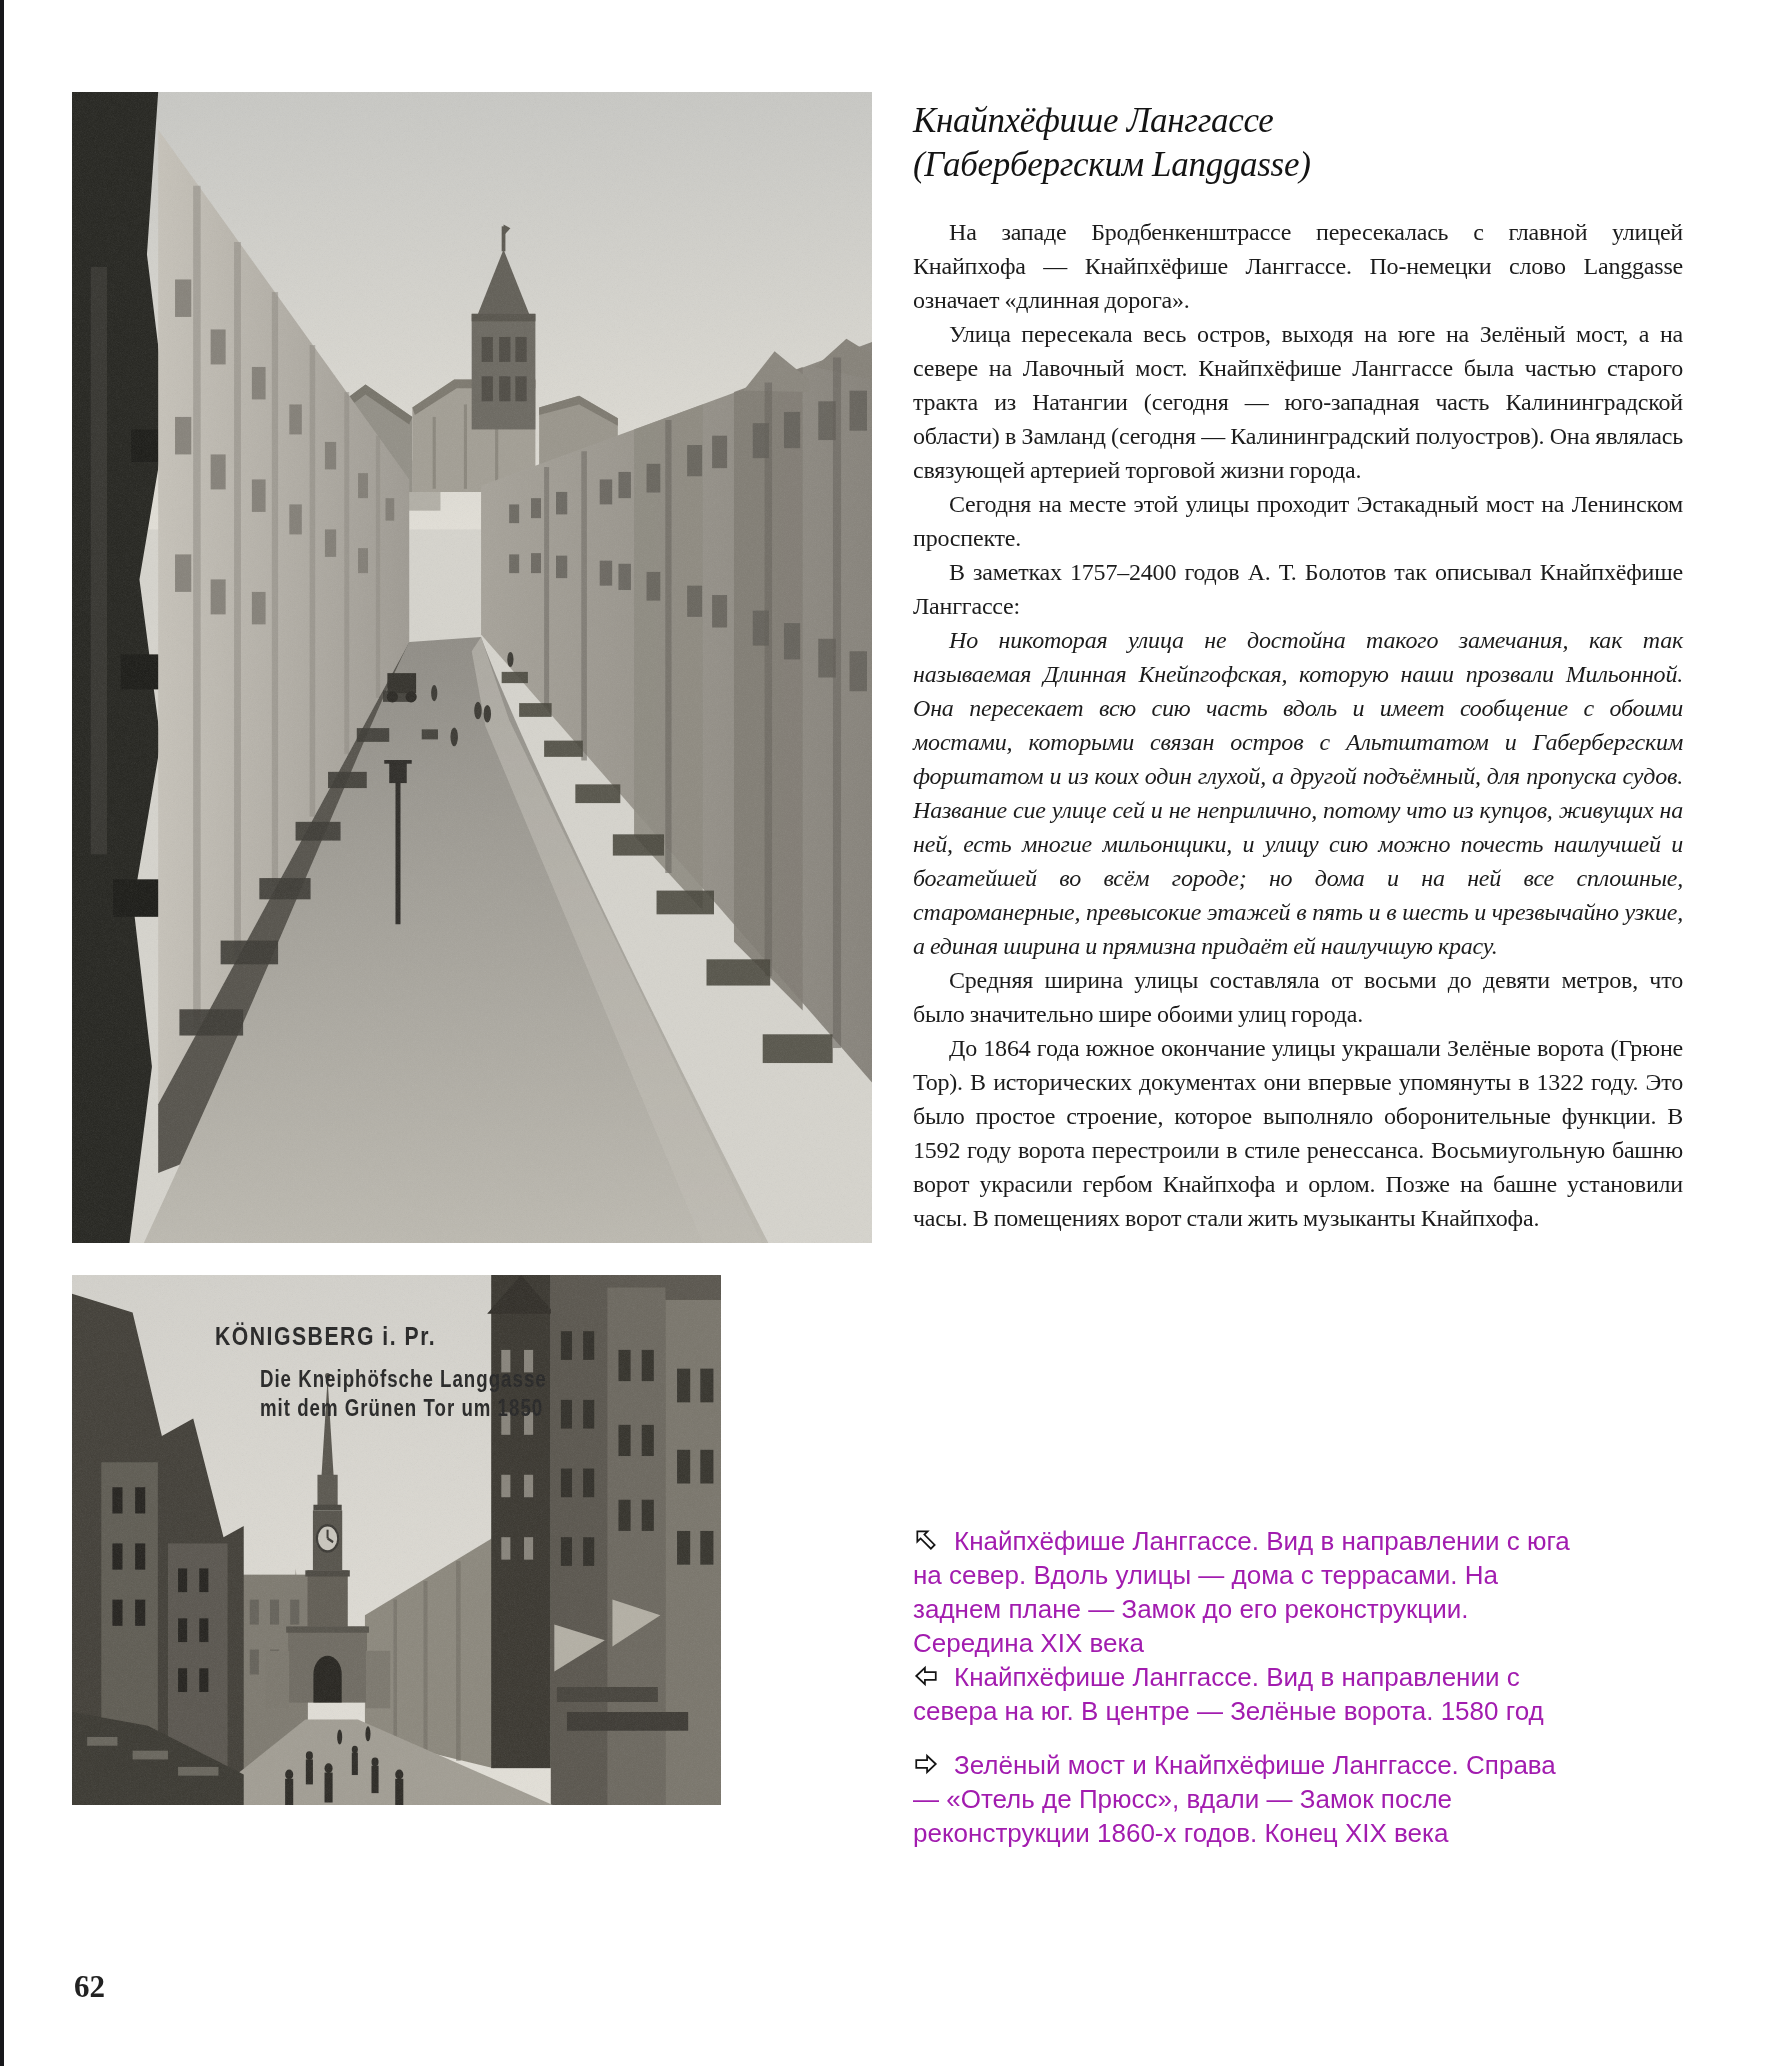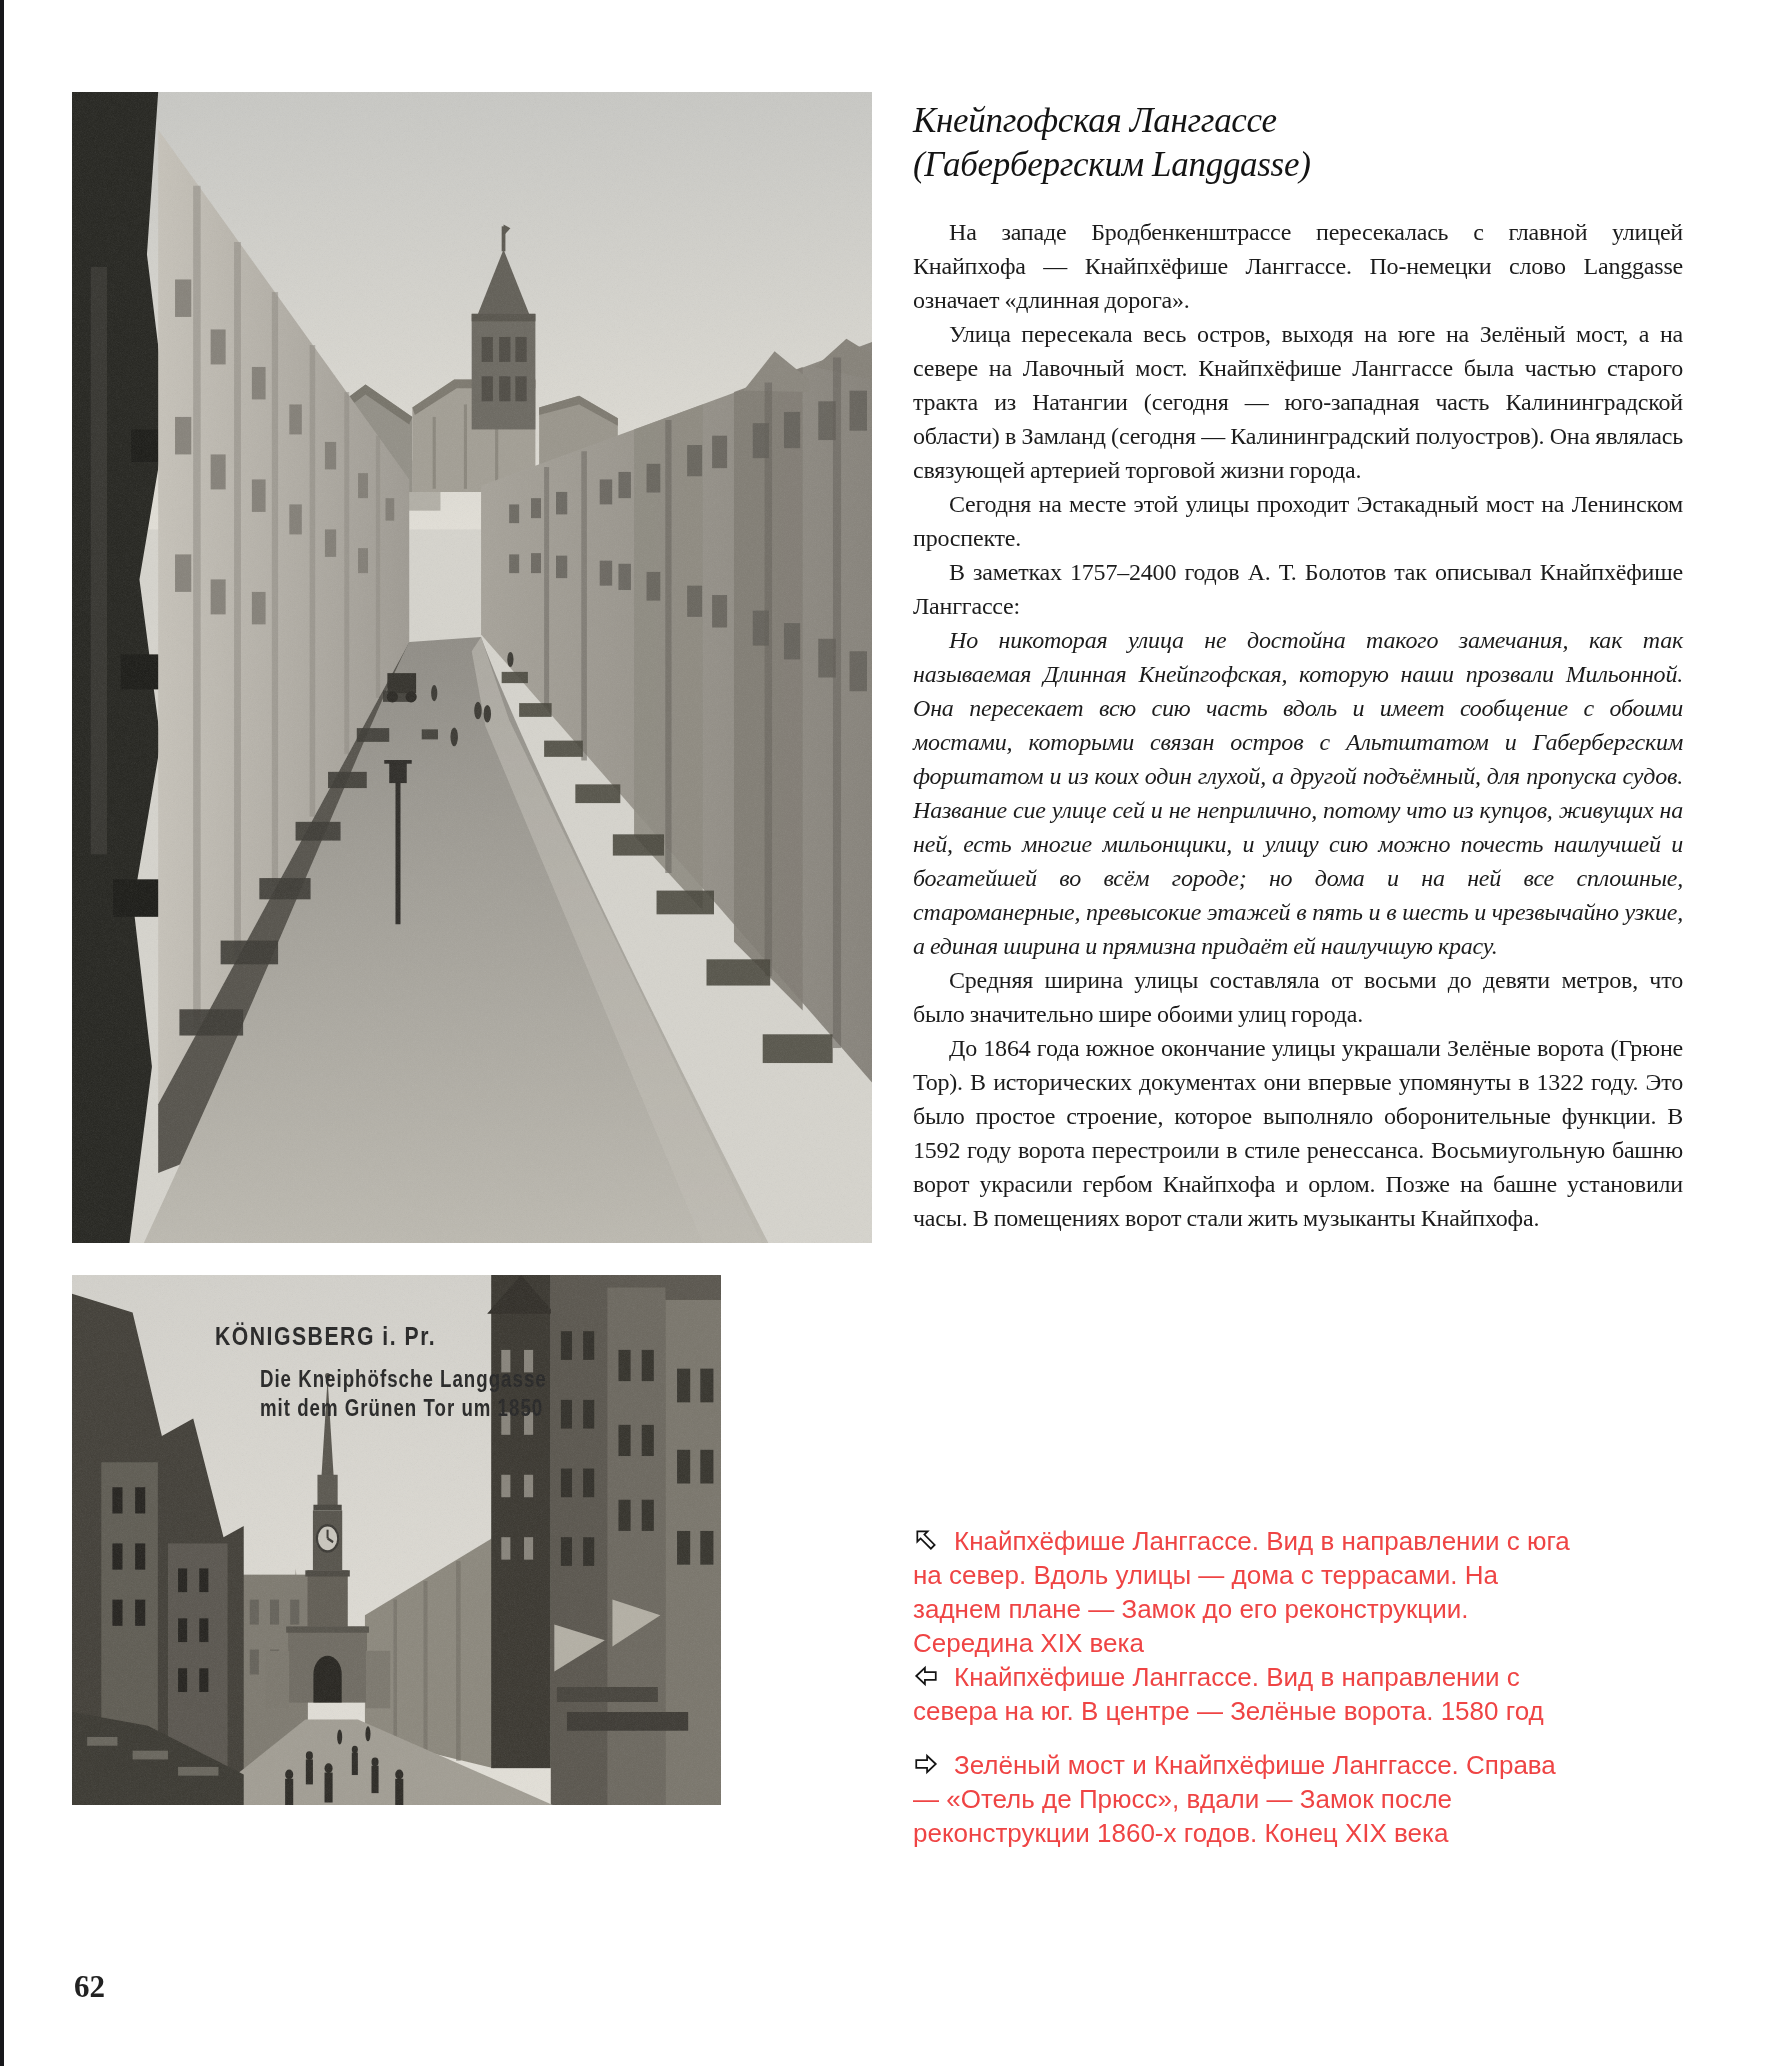--- a/index.html
+++ b/index.html
@@ -21,21 +21,21 @@
   }
   .column p{
     margin:0;font-size:24px;line-height:34px;text-align:justify;
     text-indent:36px;letter-spacing:-0.2px;word-spacing:-0.6px;color:#1c1c1c;
   }
   .column p.quote{font-style:italic;}
 
   .captions{
     position:absolute;left:913px;top:1524px;width:661px;
     font-family:"Liberation Sans","DejaVu Sans",sans-serif;
-    font-size:26px;line-height:34px;color:#ef4444;
+    font-size:26px;line-height:34px;color:#a21caf;
   }
   .captions p{margin:0;text-align:left;}
   .captions p.gap{margin-top:20px;}
   .arrow-ic{display:inline-block;width:26px;height:26px;vertical-align:-3.1px;margin-right:15px;}
   .arrow-ic svg{display:block;width:100%;height:100%;}
 
   .pageno{position:absolute;left:74px;top:1969px;font-size:31px;color:#222;font-weight:bold;}
 </style>
 </head>
 <body>
@@ -370,21 +370,21 @@
       <text x="372" y="180" font-size="37" letter-spacing="2">Die Kneiphöfsche Langgasse</text>
       <text x="372" y="226" font-size="37" letter-spacing="2">mit dem Grünen Tor um 1850</text>
     </g>
 
     <rect x="0" y="0" width="1285" height="849" filter="url(#grain2)" opacity="0.12"></rect>
   </svg>
 </figure>
 
 <section class="column">
   <h1 class="title">
-    <span>Кнейпгофская Ланггассе</span><br>
+    <span>Кнайпхёфише Ланггассе</span><br>
     <span>(Габербергским Langgasse)</span>
   </h1>
   <p>На западе Бродбенкенштрассе пересекалась с главной улицей Кнайпхофа — Кнайпхёфише Ланггассе. По-немецки слово Langgasse означает «длинная дорога».</p>
   <p>Улица пересекала весь остров, выходя на юге на Зелёный мост, а на севере на Лавочный мост. Кнайпхёфише Ланггассе была частью старого тракта из Натангии (сегодня — юго-западная часть Калининградской области) в Замланд (сегодня — Калининградский полуостров). Она являлась связующей артерией торговой жизни города.</p>
   <p>Сегодня на месте этой улицы проходит Эстакадный мост на Ленинском проспекте.</p>
   <p>В заметках 1757–2400 годов А. Т. Болотов так описывал Кнайпхёфише Ланггассе:</p>
   <p class="quote">Но никоторая улица не достойна такого замечания, как так называемая Длинная Кнейпгофская, которую наши прозвали Мильонной. Она пересекает всю сию часть вдоль и имеет сообщение с обоими мостами, которыми связан остров с Альтштатом и Габербергским форштатом и из коих один глухой, а другой подъёмный, для пропуска судов. Название сие улице сей и не неприлично, потому что из купцов, живущих на ней, есть многие мильонщики, и улицу сию можно почесть наилучшей и богатейшей во всём городе; но дома и на ней все сплошные, староманерные, превысокие этажей в пять и в шесть и чрезвычайно узкие, а единая ширина и прямизна придаёт ей наилучшую красу.</p>
   <p>Средняя ширина улицы составляла от восьми до девяти метров, что было значительно шире обоими улиц города.</p>
   <p>До 1864 года южное окончание улицы украшали Зелёные ворота (Грюне Тор). В исторических документах они впервые упомянуты в 1322 году. Это было простое строение, которое выполняло оборонительные функции. В 1592 году ворота перестроили в стиле ренессанса. Восьмиугольную башню ворот украсили гербом Кнайпхофа и орлом. Позже на башне установили часы. В помещениях ворот стали жить музыканты Кнайпхофа.</p>
 </section>

